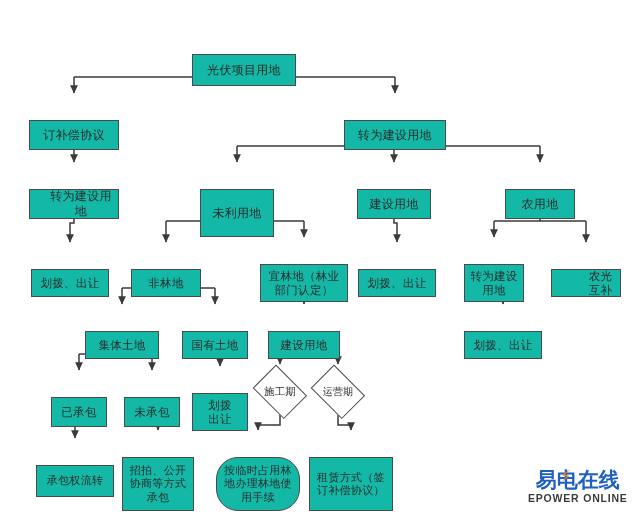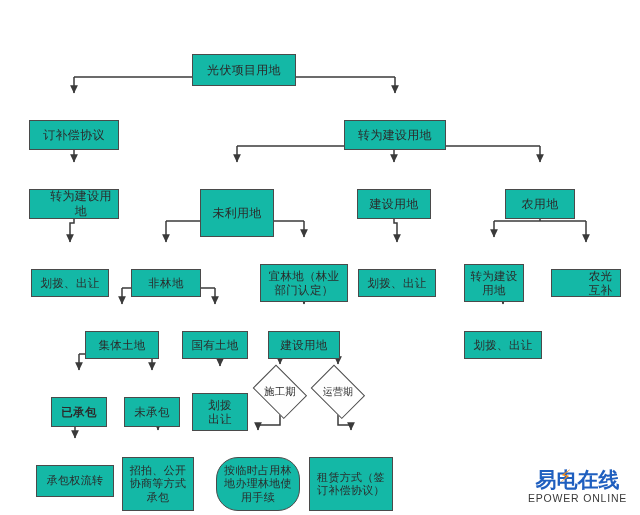--- a/index.html
+++ b/index.html
@@ -84,21 +84,21 @@
     position: absolute;
     left: 24px;
     top: -2px;
     font-size: 17px;
     color: #f08a1c;
     font-weight: bold;
   }
   #logo .logo-en {
     margin-top: 2px;
     font-size: 10.5px;
-    font-weight: normal;
+    font-weight: bold;
     color: #3a3a3a;
     letter-spacing: 0.8px;
     font-family: "Liberation Sans", sans-serif;
   }
 </style>
 </head>
 <body>
 
 <div id="canvas">
   <svg id="edges" viewBox="0 0 640 515">
@@ -196,21 +196,21 @@
       </div>
       <div class="node" style="font-size: 11.5px; left: 182px; top: 310px; width: 66px; height: 28px;">
         <span>国有土地</span>
       </div>
       <div class="node" style="font-size: 11.5px; left: 268px; top: 310px; width: 72px; height: 28px;">
         <span>建设用地</span>
       </div>
       <div class="node" style="font-size: 11.5px; left: 464px; top: 310px; width: 78px; height: 28px;">
         <span>划拨、出让</span>
       </div>
-      <div class="node" style="font-size: 11.5px; left: 51px; top: 376px; width: 56px; height: 30px; font-weight: bold;">
+      <div class="node" style="font-size: 11.5px; left: 51px; top: 376px; width: 56px; height: 30px;">
         <span>已承包</span>
       </div>
       <div class="node" style="font-size: 11.5px; left: 124px; top: 376px; width: 56px; height: 30px;">
         <span>未承包</span>
       </div>
       <div class="node" style="font-size: 11.5px; left: 192px; top: 372px; width: 56px; height: 38px;">
         <span>划拨
 出让</span>
       </div>
       <div class="diamond" style="left: 250px; top: 370px; width: 60px; height: 44px;">

